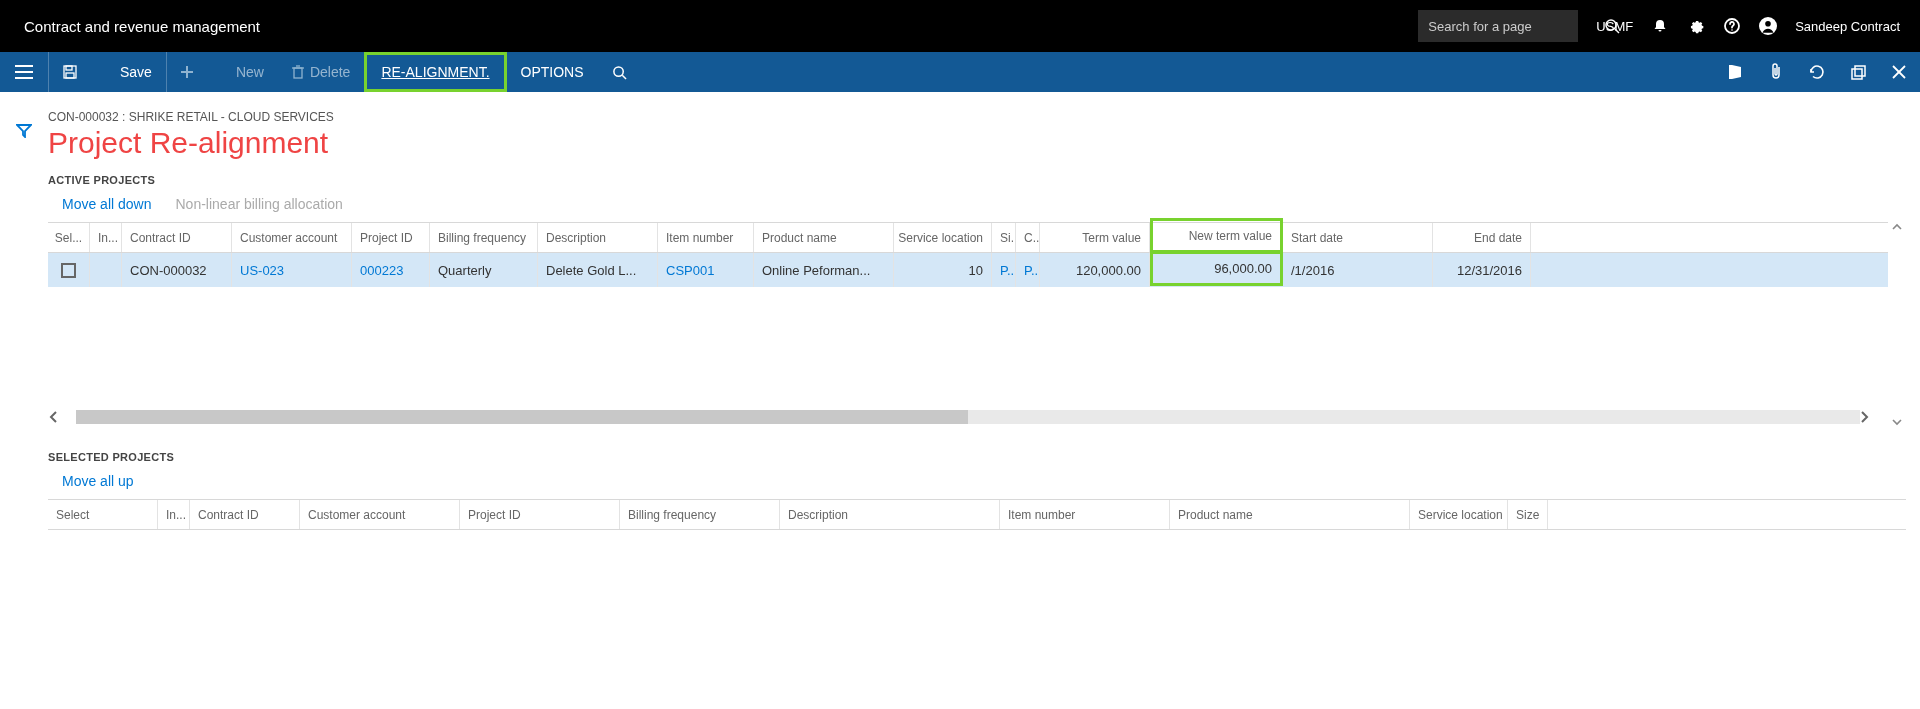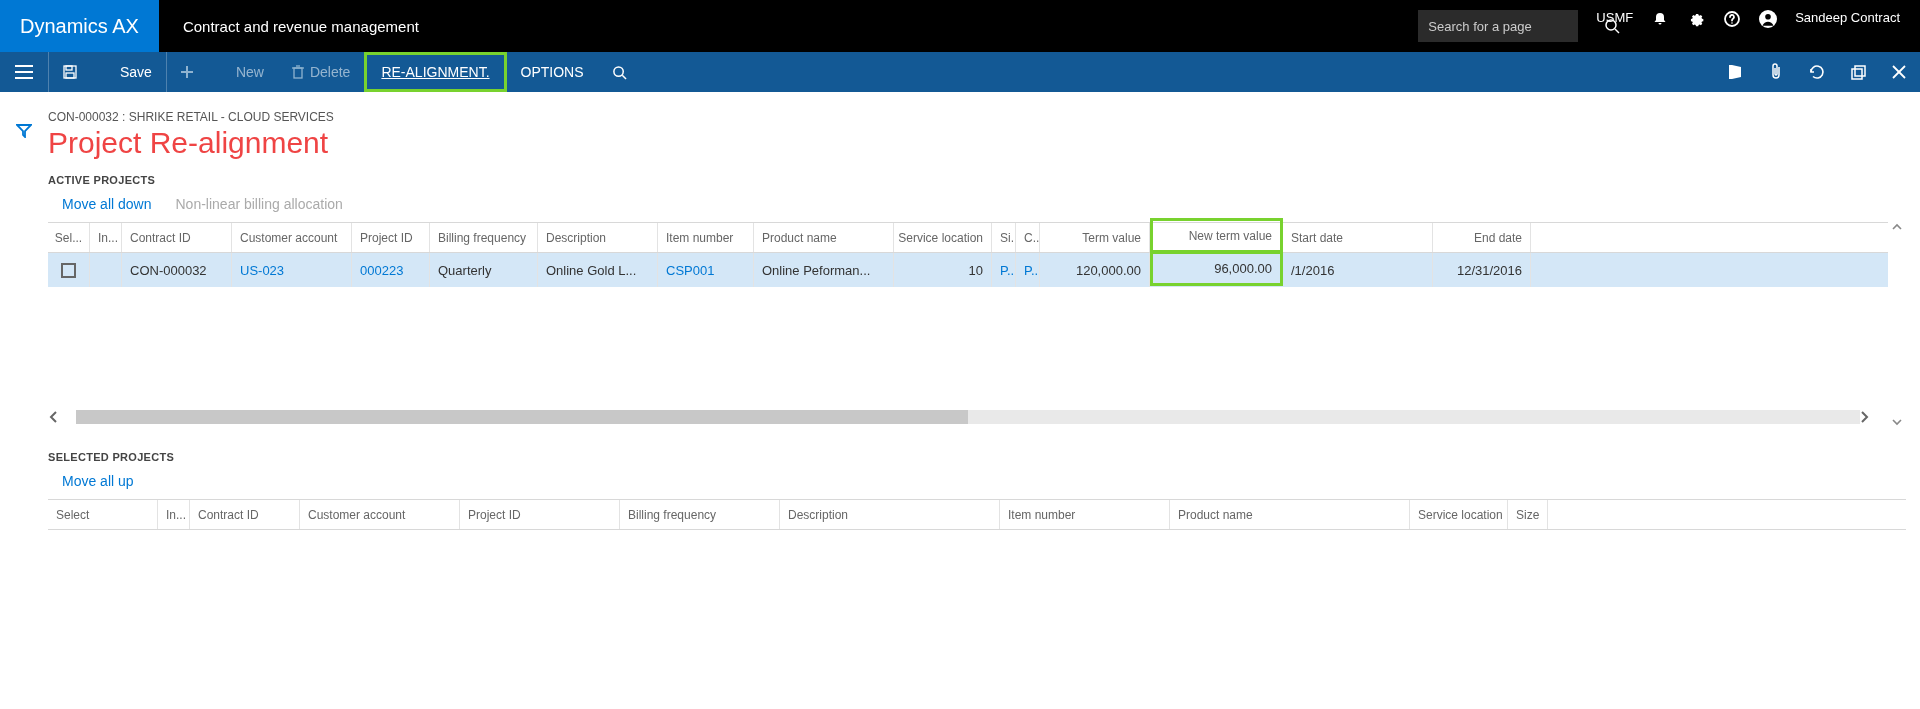--- a/index.html
+++ b/index.html
@@ -2,21 +2,21 @@
 <html><head>
 <meta charset="utf-8">
 <style>
   * { box-sizing: border-box; margin: 0; padding: 0; }
   body { font-family: "Segoe UI", Arial, sans-serif; font-size: 13px; color: #333; background: #fff; width: 1920px; }
   
   
   .topbar { background: #000; height: 52px; display: flex; align-items: center; color: #fff; }
   .brand { background: #0078d4; color: #fff; height: 52px; padding: 0 20px; display: flex; align-items: center; font-size: 20px; font-weight: 300; }
   .breadcrumb-top { padding: 0 24px; font-size: 15px; color: #fff; }
-  .topbar-right { margin-left: auto; display: flex; align-items: flex-start; gap: 18px; padding-right: 20px; }
+  .topbar-right { margin-left: auto; display: flex; align-items: center; gap: 18px; padding-right: 20px; }
   .search-box { background: #2b2b2b; height: 32px; display: flex; align-items: center; padding: 0 10px; width: 160px; }
   .search-box input { background: transparent; border: none; color: #fff; font-size: 13px; flex: 1; outline: none; }
   .search-box input::placeholder { color: #ccc; }
   .icon-top { width: 18px; height: 18px; display: flex; align-items: center; justify-content: center; cursor: pointer; }
   .company { font-size: 13px; color: #fff; }
   .username { font-size: 13px; color: #fff; }
   
   
   .cmdbar { background: #135995; height: 40px; display: flex; align-items: center; color: #fff; }
   .cmdbar .ham { width: 48px; display: flex; align-items: center; justify-content: center; cursor: pointer; }
@@ -89,21 +89,20 @@
   .s-pn  { width: 240px; }
   .s-sl  { width: 98px; }
   .s-size{ width: 40px; }
   
   svg { display: block; }
 </style>
 </head>
 <body>
 
 <div class="topbar">
-  <div class="brand">Dynamics AX</div>
   <div class="breadcrumb-top">Contract and revenue management</div>
   <div class="topbar-right">
     <div class="search-box">
       <input placeholder="Search for a page" style="">
       <span class="icon-top">
         <svg width="16" height="16" viewBox="0 0 16 16" fill="none" stroke="#fff" stroke-width="1.5">
             <circle cx="7" cy="7" r="5"></circle>
             <line x1="11" y1="11" x2="15" y2="15"></line>
           </svg>
       </span>
@@ -254,21 +253,21 @@
           </div>
           <div class="grow active">
             <div class="gcell c-sel">
                 <span class="chk"></span>
               </div>
             <div class="gcell c-in"></div>
             <div class="gcell c-cid">CON-000032</div>
             <div class="gcell c-cust link">US-023</div>
             <div class="gcell c-pid link">000223</div>
             <div class="gcell c-bf">Quarterly</div>
-            <div class="gcell c-desc">Online Gold L...</div>
+            <div class="gcell c-desc">Delete Gold L...</div>
             <div class="gcell c-item link">CSP001</div>
             <div class="gcell c-pn">Online Peforman...</div>
             <div class="gcell c-sl num">10</div>
             <div class="gcell c-si link">P...</div>
             <div class="gcell c-cc link">P...</div>
             <div class="gcell c-tv num">120,000.00</div>
             <div class="gcell c-ntv num col-highlight">96,000.00</div>
             <div class="gcell c-sd">/1/2016</div>
             <div class="gcell c-ed num">12/31/2016</div>
           </div>

